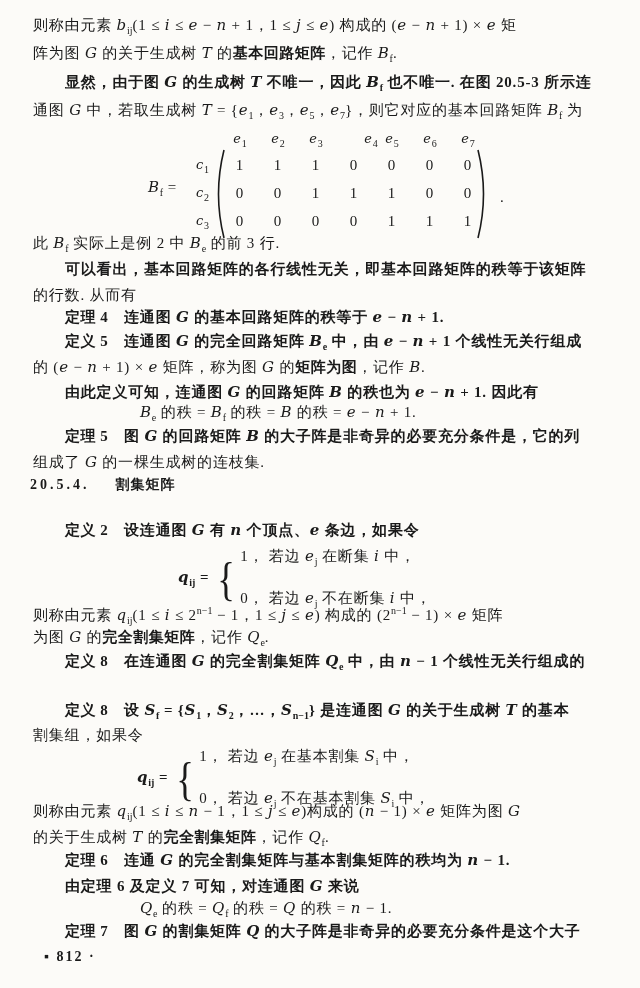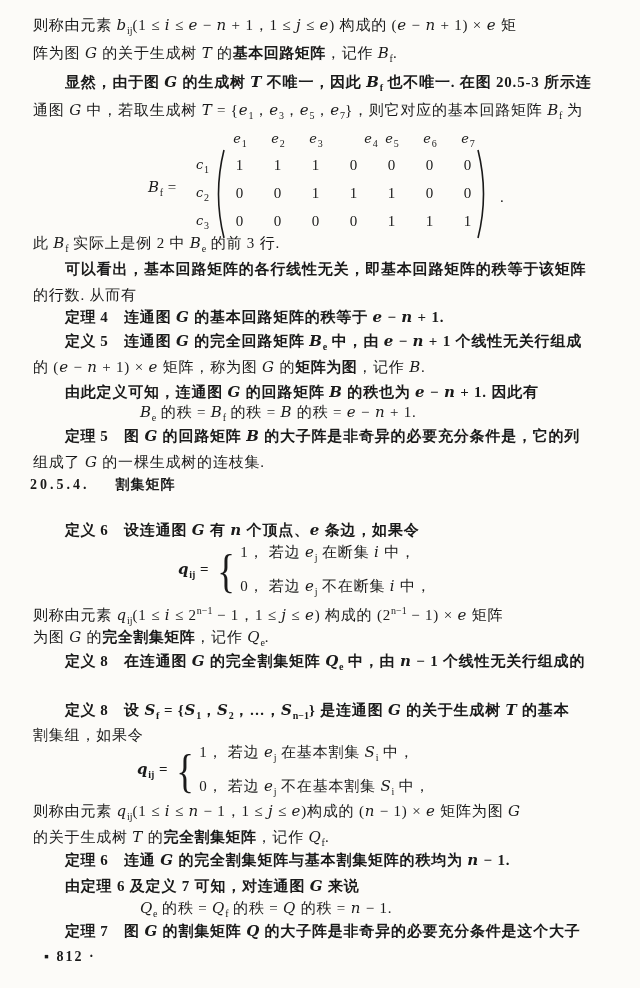--- a/index.html
+++ b/index.html
@@ -18,21 +18,21 @@
   i{font-family:"DejaVu Serif",serif;}
   
   .heading{position:absolute; left:30px; top:474px; font-size:14px; font-weight:bold; letter-spacing:1px;}
   .heading .num{letter-spacing:3px; margin-right:26px;}
   
   .disp-eq{position:absolute; left:140px; white-space:nowrap;}
   
   .cases{position:absolute; display:flex; align-items:center;}
   .cases-lhs{margin-right:6px;font-weight:bold;}
   .cases-brace{font-size:46px; font-weight:400; line-height:46px; transform:scaleX(.8); margin-right:2px;}
-  .cases-line{white-space:nowrap; line-height:28px;}
+  .cases-line{white-space:nowrap; line-height:36px;}
   
   .matrix{position:absolute; left:148px; top:128px; width:370px; height:112px;}
   .m-name{position:absolute; left:0; top:48px;}
   .m-head{position:absolute; top:0; width:38px; text-align:center; font-size:13px;}
   .m-rowlab{position:absolute; left:48px; width:20px; text-align:left; font-size:13px;}
   .m-cell{position:absolute; width:38px; text-align:center;}
   .m-paren{position:absolute; top:20px;}
   .m-period{position:absolute; left:352px; top:58px;}
   .pagenum{position:absolute; left:44px; top:946px; letter-spacing:2px; font-weight:bold; font-size:14px;}
 </style>
@@ -105,21 +105,21 @@
 
   <div class="disp-eq" style="top:401px"><i>B</i><sub>e</sub> 的秩 = <i>B</i><sub>f</sub> 的秩 = <i>B</i> 的秩 = <i>e</i> − <i>n</i> + 1.</div>
 
   <div class="line l-indent" style="top:425px"><b>定理 5</b>　图 <i>G</i> 的回路矩阵 <i>B</i> 的大子阵是非奇异的必要充分条件是，它的列</div>
   <div class="line l-margin" style="top:451px">组成了 <i>G</i> 的一棵生成树的连枝集.</div>
 
   <div class="heading">
     <span class="num">20.5.4.</span><span>割集矩阵</span>
   </div>
 
-  <div class="line l-indent" style="top:519px"><b>定义 6</b>　设连通图 <i>G</i> 有 <i>n</i> 个顶点、<i>e</i> 条边，如果令</div>
+  <div class="line l-indent" style="top:519px"><b>定义 2</b>　设连通图 <i>G</i> 有 <i>n</i> 个顶点、<i>e</i> 条边，如果令</div>
 
   <div class="cases" style="left:178px;top:538px">
     <span class="cases-lhs"><i>q</i><sub>ij</sub> =</span>
     <span class="cases-brace">{</span>
     <span>
       <div class="cases-line">1，  若边 <i>e</i><sub>j</sub> 在断集 <i>i</i> 中，</div>
       <div class="cases-line">0，  若边 <i>e</i><sub>j</sub> 不在断集 <i>i</i> 中，</div>
     </span>
   </div>
 

